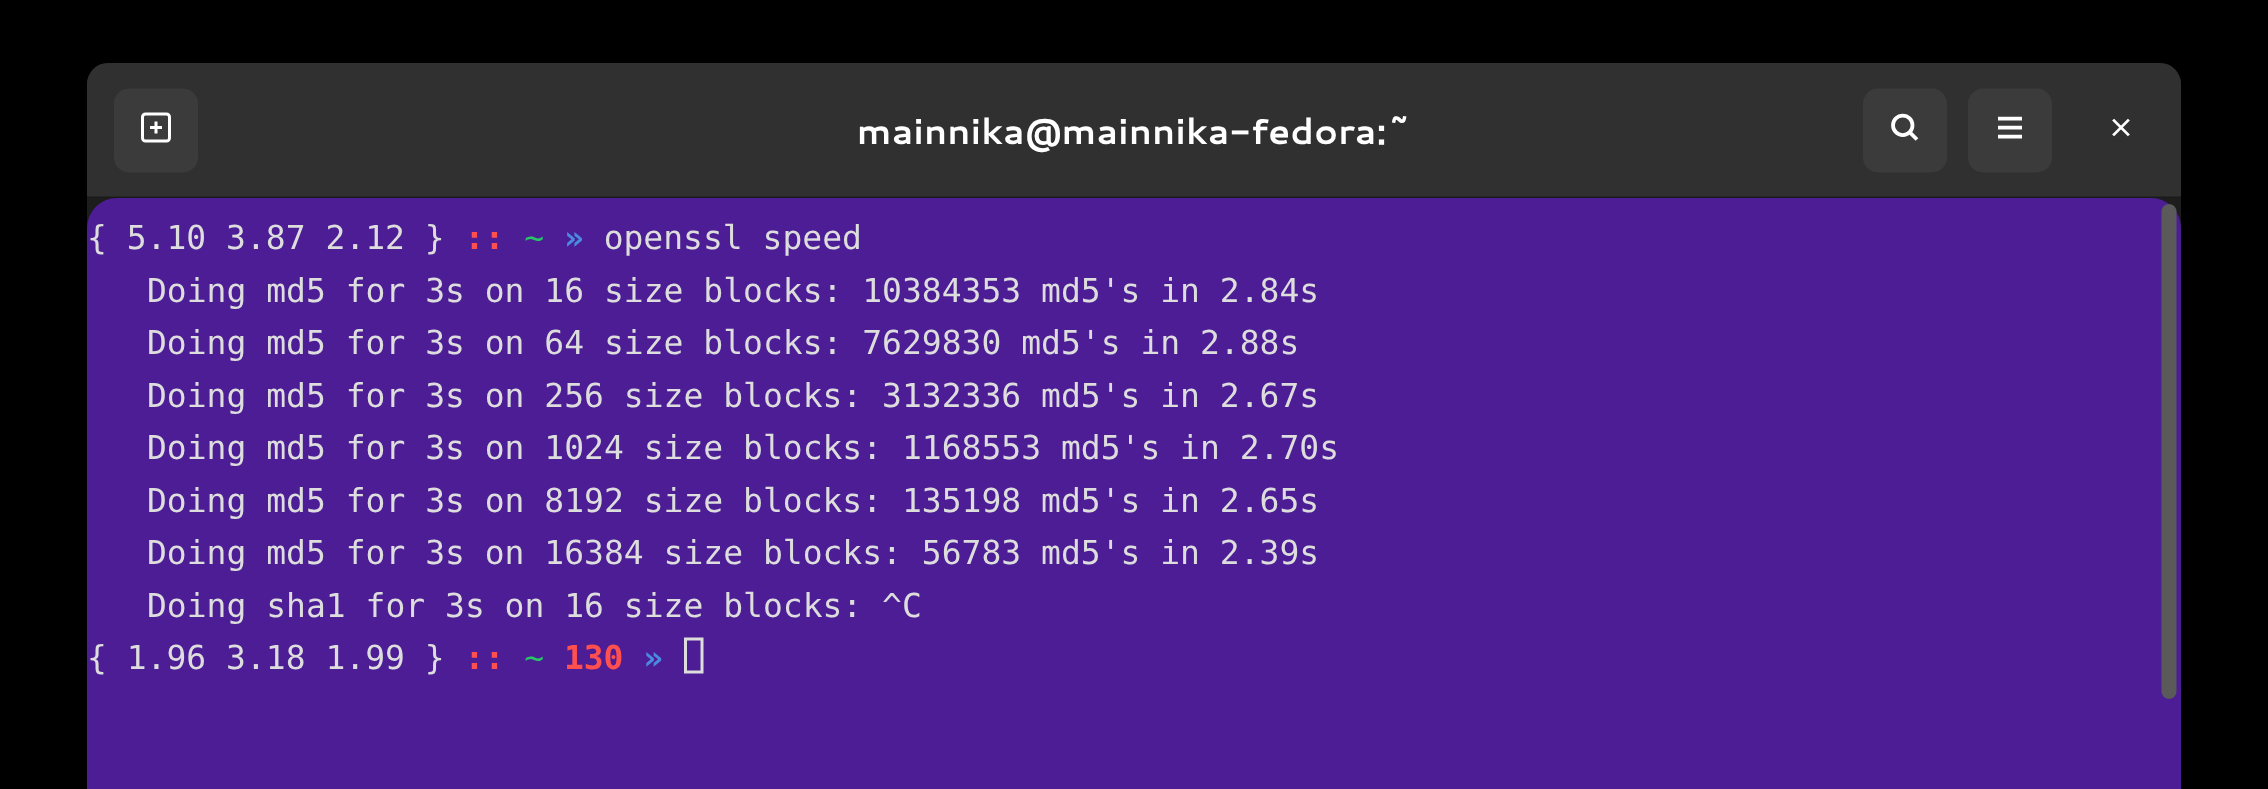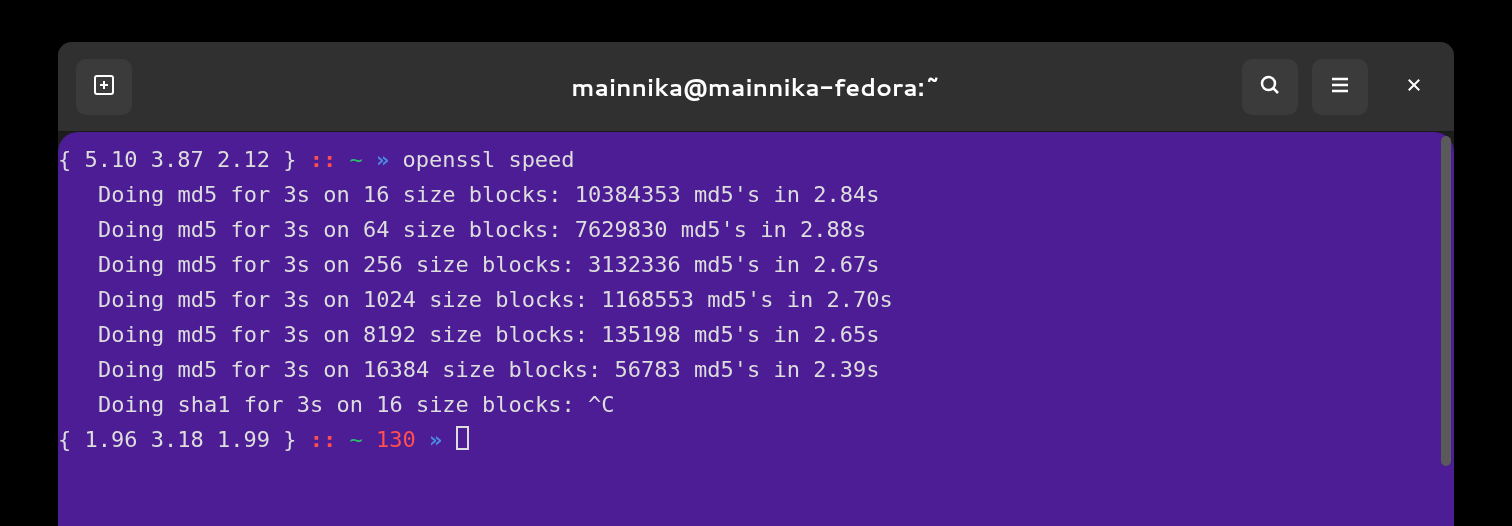--- a/index.html
+++ b/index.html
@@ -85,21 +85,21 @@
       font-size: 22px;
       line-height: 35px;
       white-space: pre;
       font-family: 'Menlo', 'Consolas', 'DejaVu Sans Mono', monospace;
     }
     .line { padding: 0 0 0 0; }
     .load { color: #ddd; }
     .sep  { color: #ff4f4f; font-weight: bold; }
     .tilde { color: #27c768; }
     .arrow { color: #4a8be0; font-weight: bold; }
-    .exitc { color: #ff4f4f; font-weight: normal; }
+    .exitc { color: #ff4f4f; font-weight: bold; }
     .cmd  { color: #ddd; }
     .out  { color: #ddd; padding-left: 40px; }
     .cursor {
       display: inline-block;
       width: 13px;
       height: 24px;
       border: 2px solid #ddd;
       vertical-align: -3px;
       margin-left: 1px;
     }

